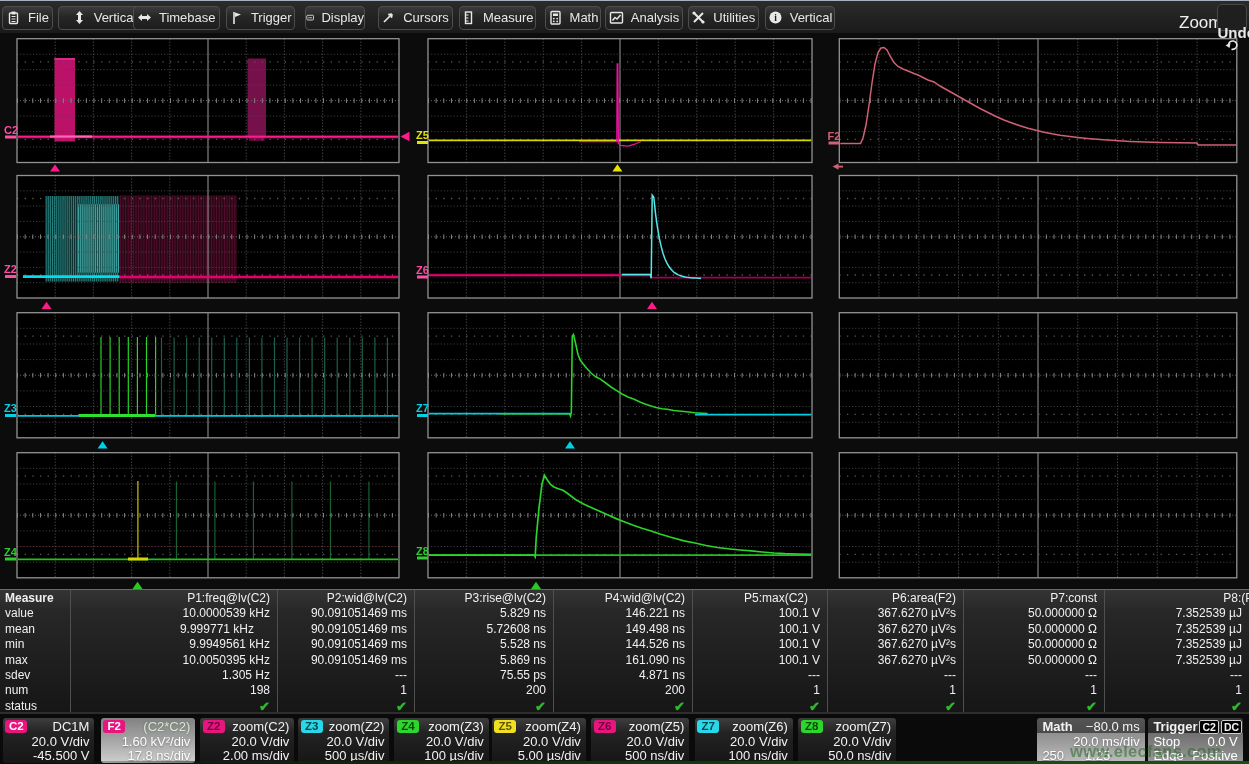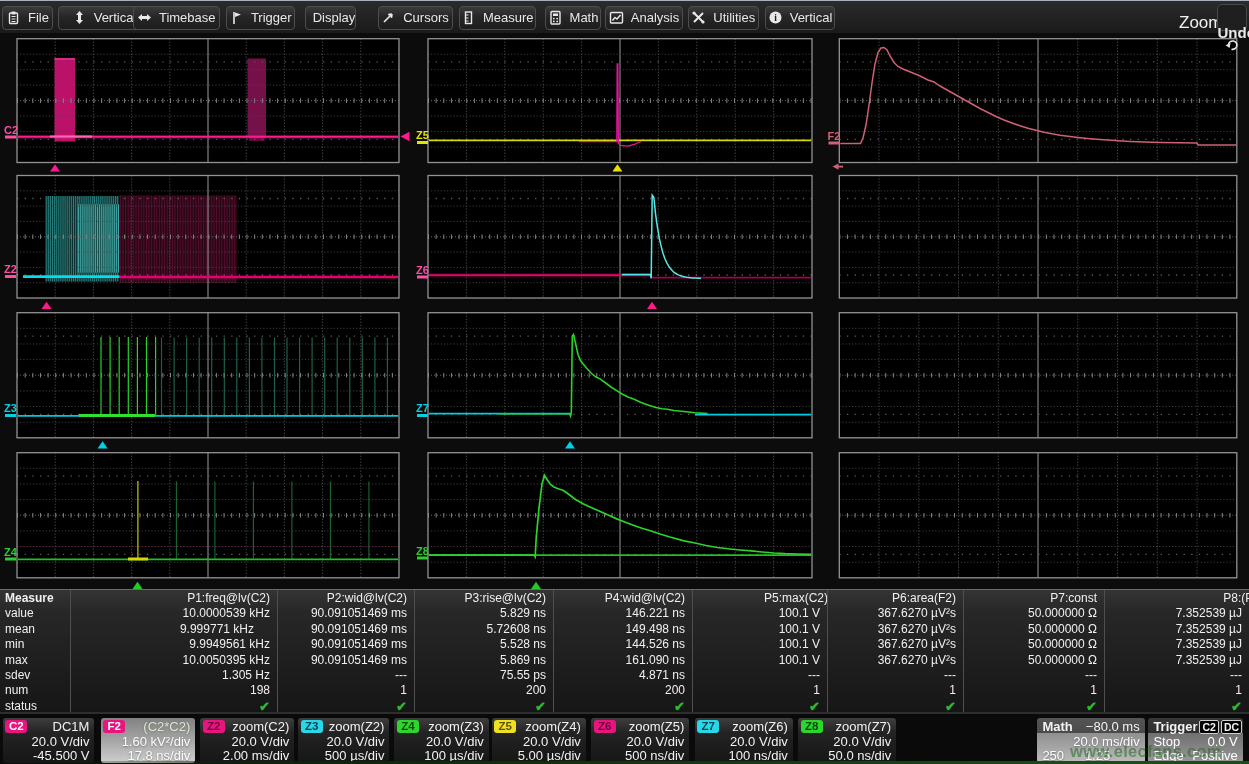--- a/index.html
+++ b/index.html
@@ -527,21 +527,21 @@
       </svg>
       <span>Timebase</span>
     </div>
 <div class="btn" style="left:225.5px;width:69.5px">
       <svg width="15" height="15" viewBox="0 0 15 15">
         <line x1="5" y1="2" x2="5" y2="14" stroke="#e8e8e8" stroke-width="1.6"></line>
         <polygon points="6,2.5 12,4.5 6,7" fill="#e8e8e8"></polygon>
       </svg>
       <span>Trigger</span>
     </div>
-<div class="btn" style="left:305px;width:51px">
+<div class="btn" style="left:305px;width:60px">
       <svg width="15" height="15" viewBox="0 0 15 15">
         <rect x="1.5" y="3.5" width="12" height="8.5" rx="1.5" fill="none" stroke="#e8e8e8" stroke-width="1.5"></rect>
         <line x1="4" y1="8" x2="11" y2="8" stroke="#e8e8e8" stroke-width="1.4"></line>
       </svg>
       <span>Display</span>
     </div>
 <div class="btn" style="left:377.5px;width:75px">
       <svg width="15" height="15" viewBox="0 0 15 15">
         <path d="M3 12 L11 4 M11 4 L7.2 4.6 M11 4 L10.4 7.8" stroke="#e8e8e8" stroke-width="1.7" fill="none"></path>
       </svg>
@@ -597,21 +597,21 @@
         <polygon points="1.5,5.2 6.5,3.0 5.6,8.0" fill="#e8e8e8"></polygon>
       </svg>
     </div>
 </div>
 <div id="mtable">
 <div class="lbl" style="top:1px;font-weight:bold">Measure</div>
 <div class="val" style="top:1px;left:70px;width:200px">P1:freq@lv(C2)</div>
 <div class="val" style="top:1px;left:277px;width:130px">P2:wid@lv(C2)</div>
 <div class="val" style="top:1px;left:414px;width:132px">P3:rise@lv(C2)</div>
 <div class="val" style="top:1px;left:553px;width:132px">P4:wid@lv(C2)</div>
-<div class="val" style="top:1px;left:700px;width:128px">P5:max(C2)</div>
+<div class="val" style="top:1px;left:680px;width:128px">P5:max(C2)</div>
 <div class="val" style="top:1px;left:827px;width:129px">P6:area(F2)</div>
 <div class="val" style="top:1px;left:963px;width:134px">P7:const</div>
 <div class="val" style="top:1px;left:1144px;width:138px">P8:(P6/P7)</div>
 <div class="lbl" style="top:16.4px">value</div>
 <div class="val" style="top:16.4px;left:70px;width:200px">10.0000539 kHz</div>
 <div class="val" style="top:16.4px;left:277px;width:130px">90.091051469 ms</div>
 <div class="val" style="top:16.4px;left:414px;width:132px">5.829 ns</div>
 <div class="val" style="top:16.4px;left:553px;width:132px">146.221 ns</div>
 <div class="val" style="top:16.4px;left:692px;width:128px">100.1 V</div>
 <div class="val" style="top:16.4px;left:827px;width:129px">367.6270 µV²s</div>

